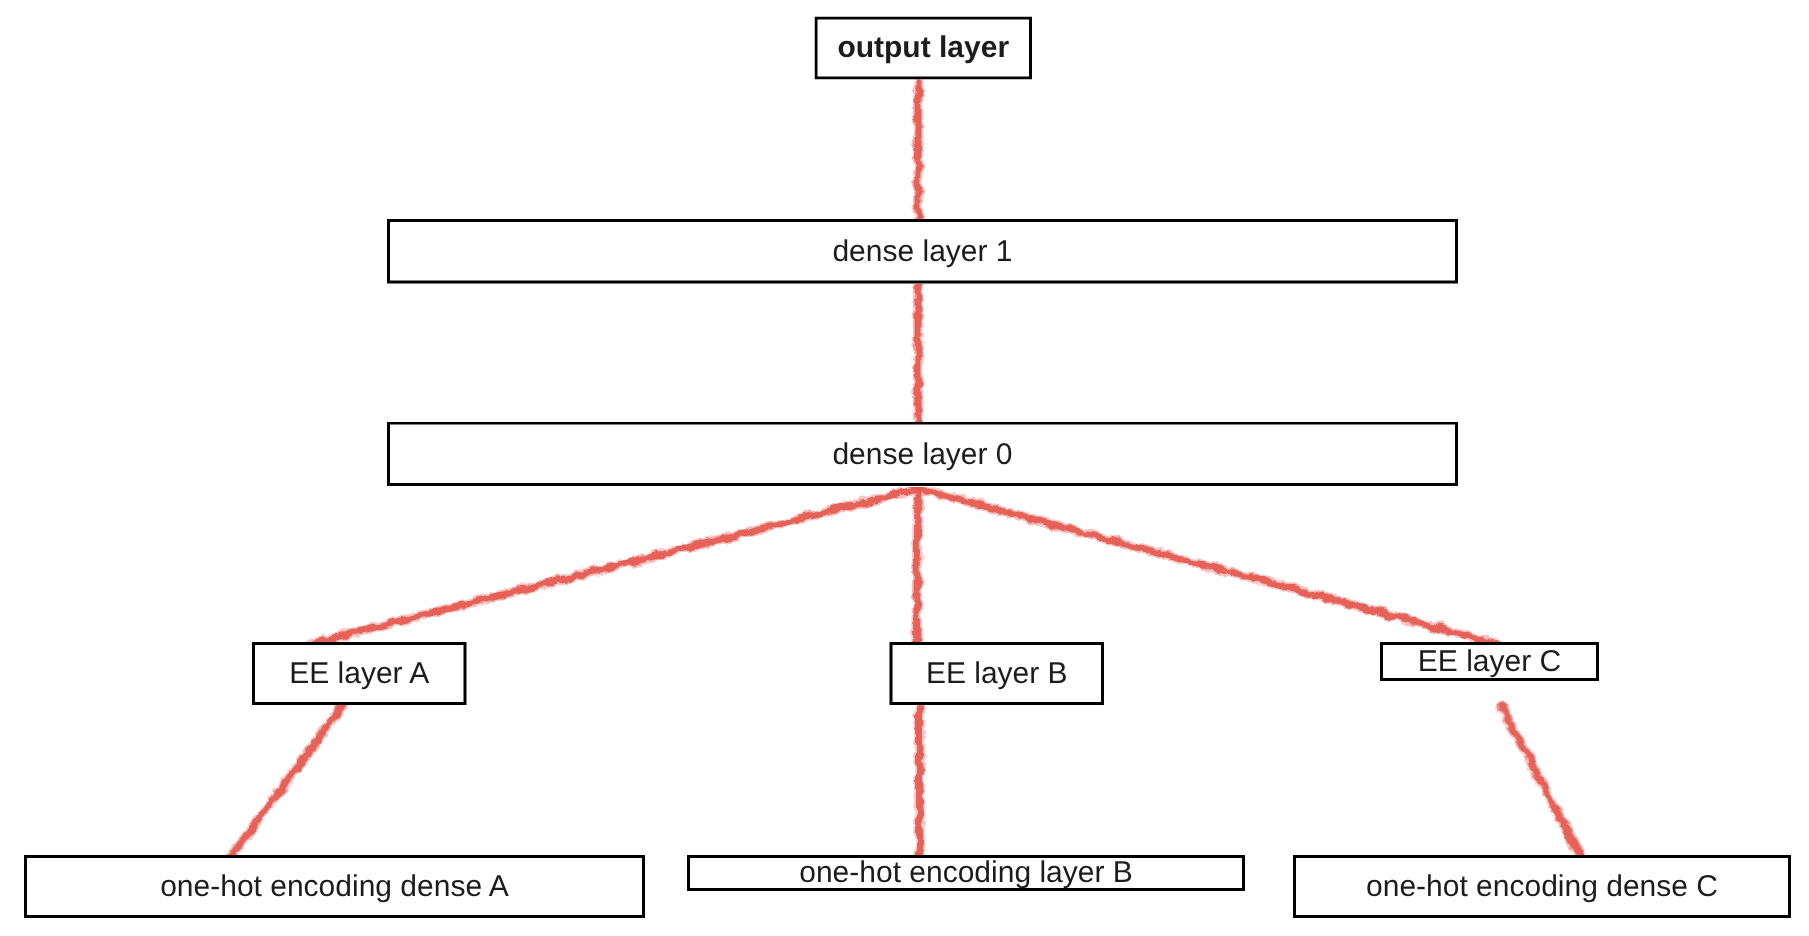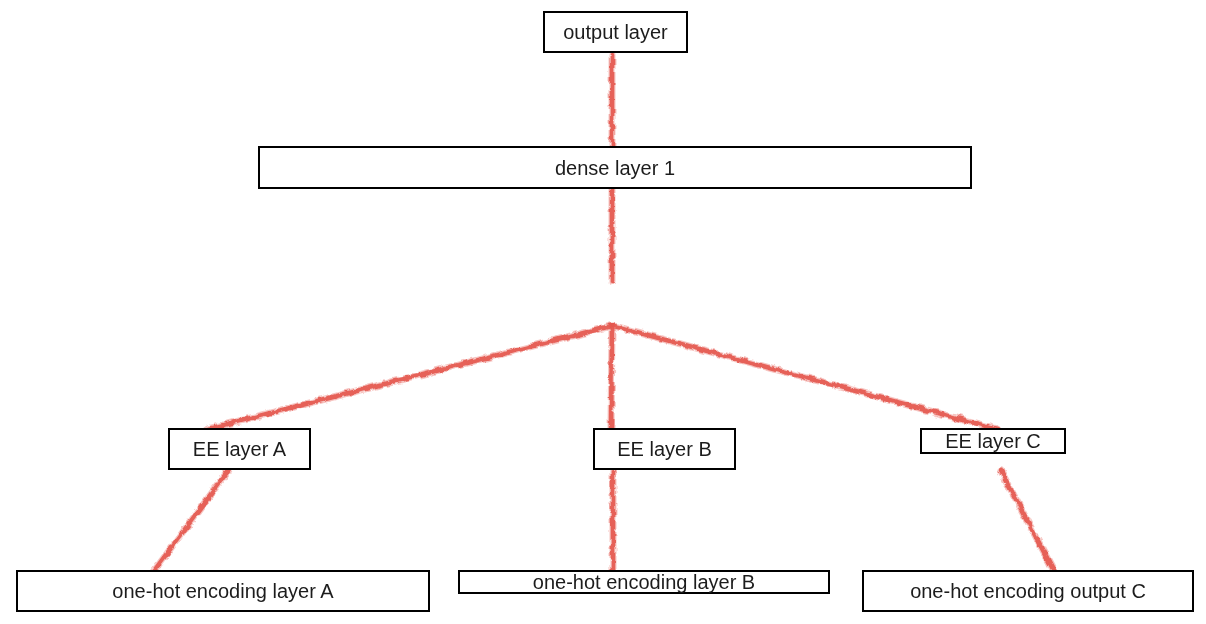--- a/index.html
+++ b/index.html
@@ -46,21 +46,21 @@
     align-items: center;
     justify-content: center;
   }
   .node-label {
     color: #1c1c1c;
     font-size: 20px;
     line-height: 1;
     white-space: nowrap;
   }
   
-  .n-output  { left: 543px; top: 11px;  width: 145px; height: 42px; }
+  .n-output  { left: 543px; top: 11px;  width: 145px; height: 42px; font-weight: bold; }
   .n-dense1  { left: 258px; top: 146px; width: 714px; height: 43px; align-items: center; }
   .n-dense0  { left: 258px; top: 281px; width: 714px; height: 43px; }
   .n-ee-a    { left: 168px; top: 428px; width: 143px; height: 42px; text-align: center; }
   .n-ee-b    { left: 545px; top: 428px; width: 143px; height: 42px; margin-left: 48px; }
   .n-ee-c    { left: 920px; top: 428px; width: 146px; height: 26px; }
   .n-onehot-a{ left: 16px;  top: 570px; width: 414px; height: 42px; }
   .n-onehot-b{ left: 458px; top: 570px; width: 372px; height: 24px; }
   .n-onehot-c{ left: 862px; top: 570px; width: 332px; height: 42px; }
 </style>
 </head>
@@ -100,38 +100,41 @@
   </svg>
 
   <div class="node n-output">
     <span class="node-label">output layer</span>
   </div>
 
   <div class="node n-dense1">
     <span class="node-label">dense layer 1</span>
   </div>
 
+  <div class="node n-dense0">
+    <span class="node-label">dense layer 0</span>
+  </div>
 
   <div class="node n-ee-a">
     <span class="node-label">EE layer A</span>
   </div>
 
   <div class="node n-ee-b">
     <span class="node-label">EE layer B</span>
   </div>
 
   <div class="node n-ee-c">
     <span class="node-label">EE layer C</span>
   </div>
 
   <div class="node n-onehot-a">
-    <span class="node-label">one-hot encoding layer A</span>
+    <span class="node-label">one-hot encoding dense A</span>
   </div>
 
   <div class="node n-onehot-b">
     <span class="node-label">one-hot encoding layer B</span>
   </div>
 
   <div class="node n-onehot-c">
-    <span class="node-label">one-hot encoding output C</span>
+    <span class="node-label">one-hot encoding dense C</span>
   </div>
 
 </div>
 
 </body></html>

